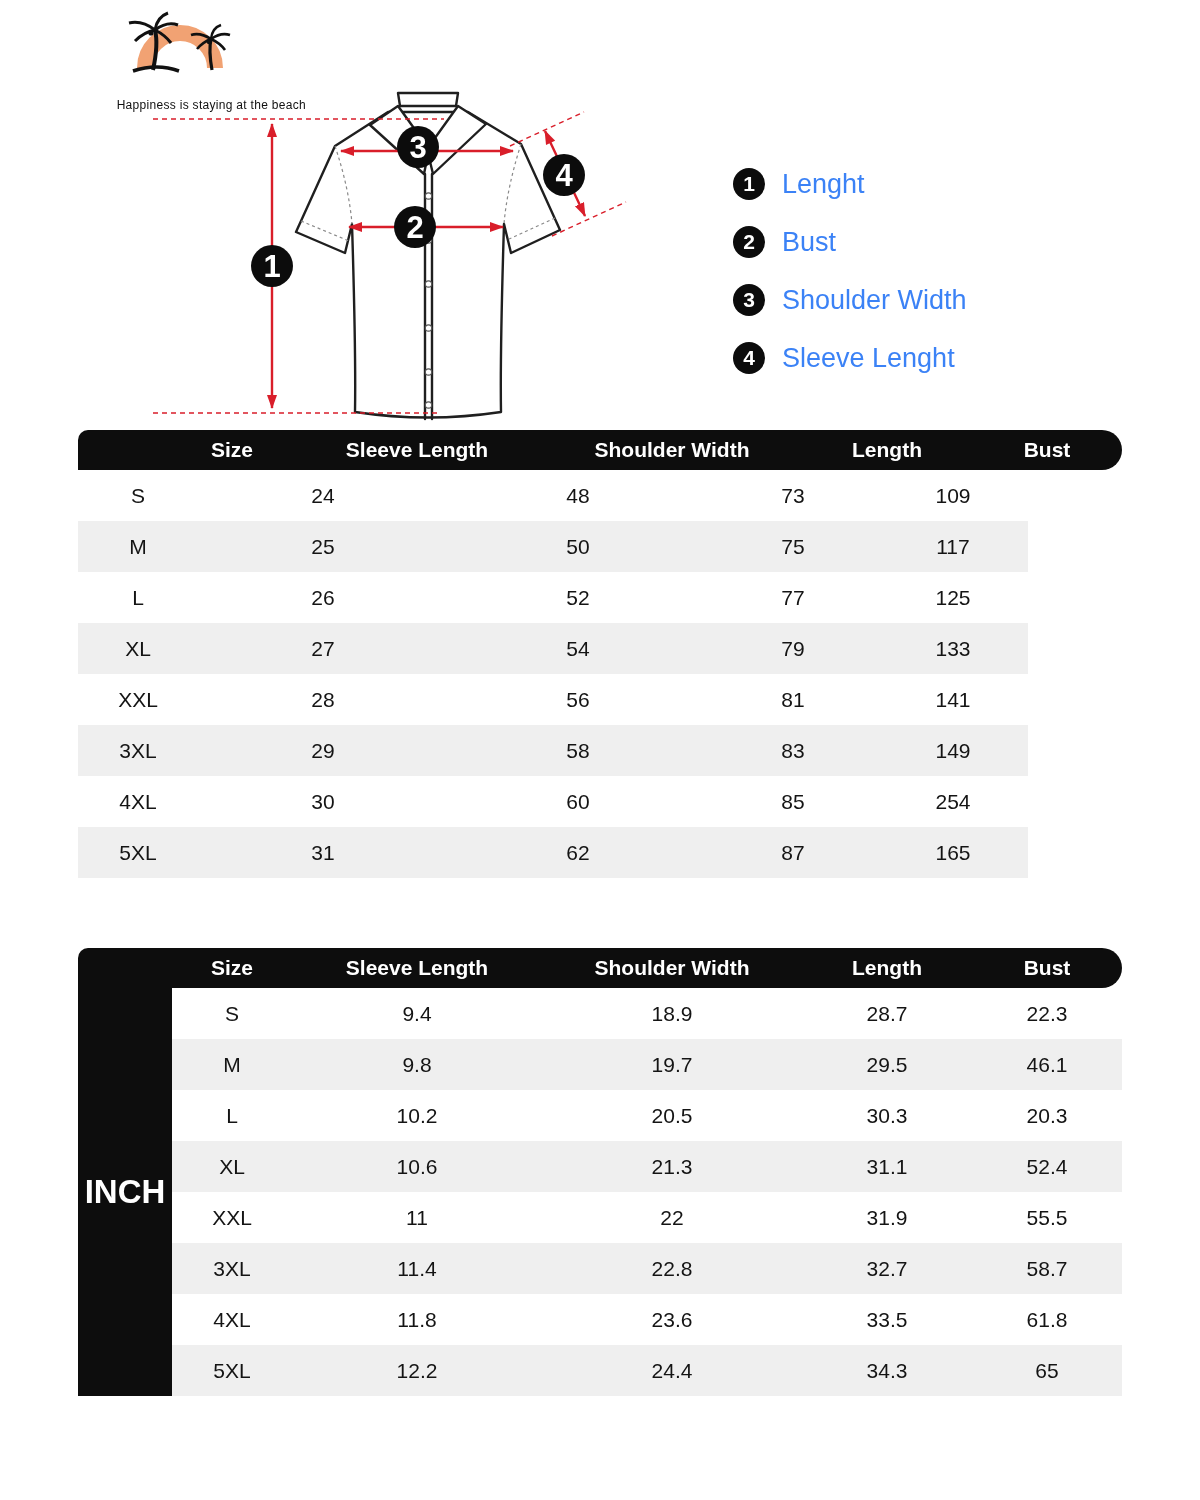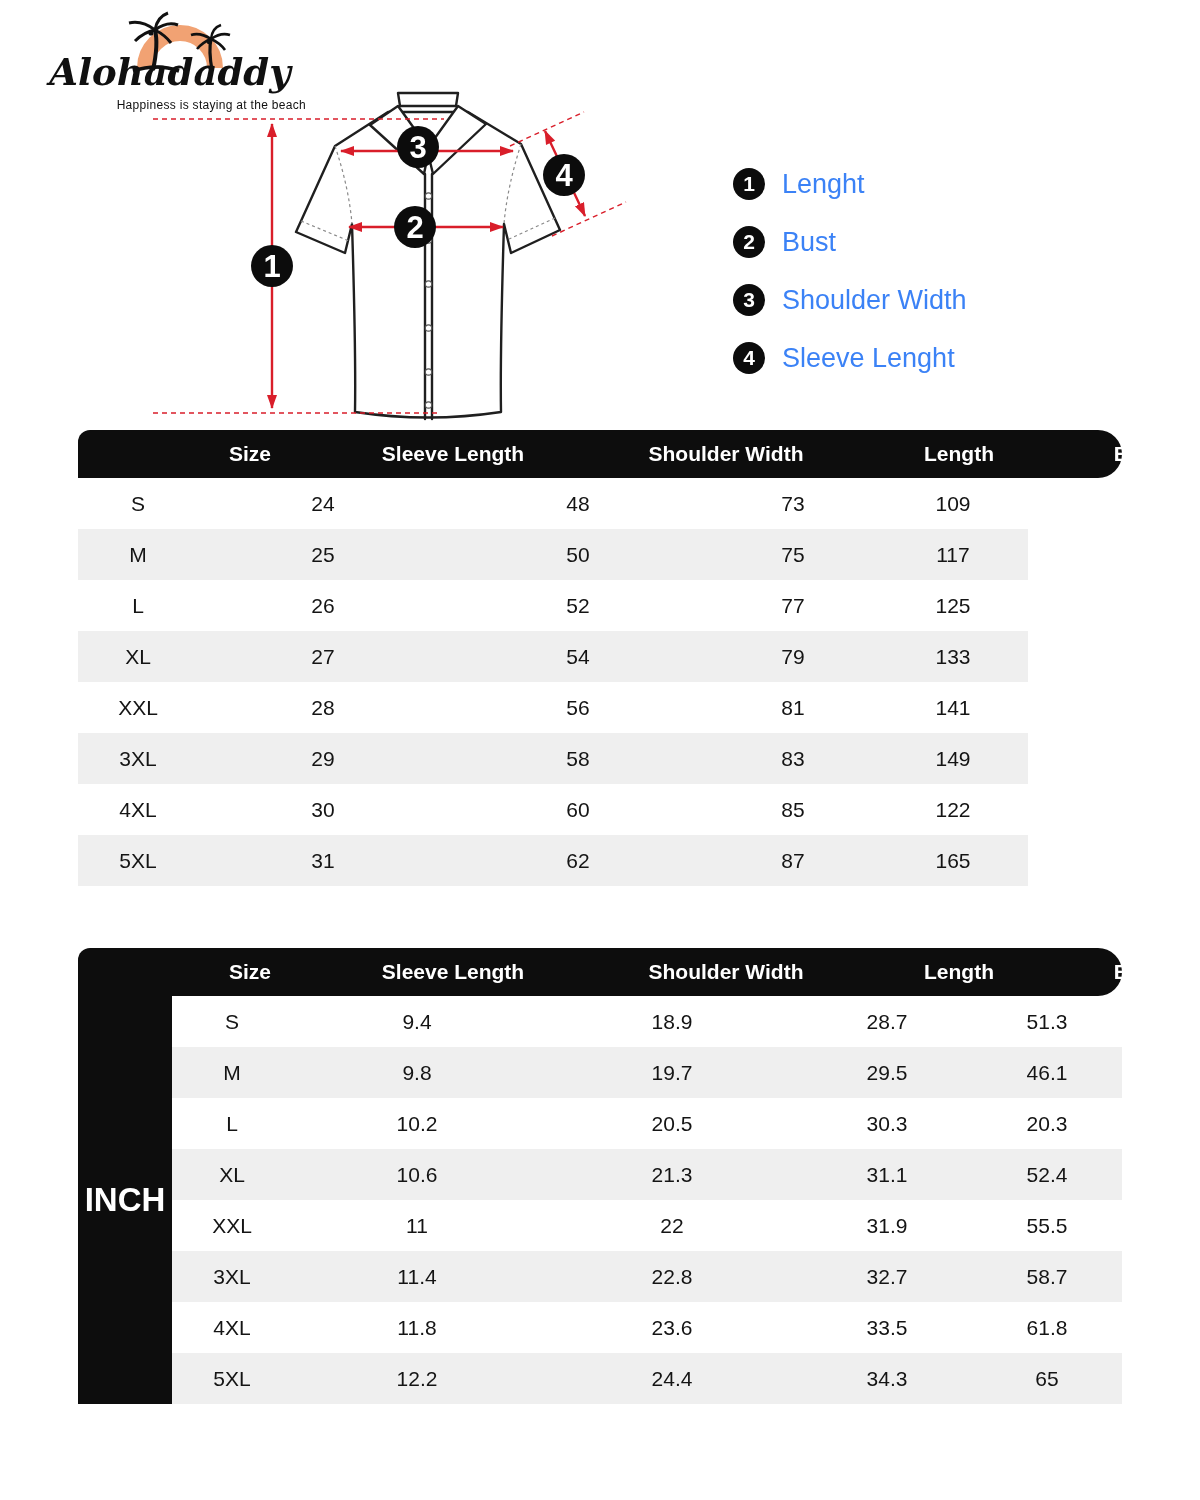--- a/index.html
+++ b/index.html
@@ -52,22 +52,22 @@
     font-weight:bold;font-size:21px;display:flex;align-items:center;justify-content:center;
     margin-right:17px;flex:0 0 32px;
   }
   .legend-label{font-size:27px;color:#3b82f6;}
 
   
   .size-table{position:absolute;left:78px;width:1044px;}
   #table-cm{top:430px;}
   #table-inch{top:948px;}
   .thead{
-    display:flex;align-items:center;height:48px;background:var(--table-black,#0d0d0d);
-    border-radius:12px 24px 24px 0;position:relative;z-index:2;gap:18px;
+    display:flex;align-items:center;height:40px;background:var(--table-black,#0d0d0d);
+    border-radius:12px 24px 24px 0;position:relative;z-index:2;
   }
   .thead .spacer{width:94px;flex:0 0 94px;}
   .hcell{color:#ffffff;font-weight:bold;font-size:21px;text-align:center;}
   .tbody{display:flex;}
   .unit-band{
     width:94px;flex:0 0 94px;background:var(--table-black,#0d0d0d);
     display:flex;align-items:center;justify-content:center;color:#ffffff;font-weight:bold;
   }
   #table-cm .unit-band{font-size:42px;letter-spacing:1px;}
   #table-inch .unit-band{font-size:33px;letter-spacing:0px;}
@@ -103,21 +103,20 @@
       <circle class="ink-fill" cx="36" cy="25" r="2.6"></circle>
 
       <path class="ink" d="M 97,62 C 95,51 94,40 96,31" stroke-width="3.2" fill="none"></path>
       <path class="ink" d="M 96,31 Q 85,24 76,27" stroke-width="2.6" fill="none"></path>
       <path class="ink" d="M 96,31 Q 88,34 82,41" stroke-width="2.6" fill="none"></path>
       <path class="ink" d="M 96,31 Q 97,20 106,17" stroke-width="2.6" fill="none"></path>
       <path class="ink" d="M 96,31 Q 106,24 115,27" stroke-width="2.6" fill="none"></path>
       <path class="ink" d="M 96,31 Q 105,35 110,42" stroke-width="2.6" fill="none"></path>
       <circle class="ink-fill" cx="94" cy="34" r="2.2"></circle>
     </svg>
-    <div class="logo-name">Alohadaddy</div>
     <div class="logo-tagline">Happiness is staying at the beach</div>
   </div>
 
 
   <svg class="diagram" viewBox="0 0 525 350" aria-hidden="true">
     <defs>
       <marker id="arr-e" markerWidth="15" markerHeight="12" refX="13" refY="5" orient="auto" markerUnits="userSpaceOnUse">
         <path class="red-fill" d="M0,0 L14,5 L0,10 Z"></path>
       </marker>
       <marker id="arr-s" markerWidth="15" markerHeight="12" refX="1" refY="5" orient="auto" markerUnits="userSpaceOnUse">
@@ -263,21 +262,21 @@
             <div class="cell c1">29</div>
             <div class="cell c2">58</div>
             <div class="cell c3">83</div>
             <div class="cell c4">149</div>
           </div>
           <div class="trow">
             <div class="cell c0">4XL</div>
             <div class="cell c1">30</div>
             <div class="cell c2">60</div>
             <div class="cell c3">85</div>
-            <div class="cell c4">122</div>
+            <div class="cell c4">254</div>
           </div>
           <div class="trow alt">
             <div class="cell c0">5XL</div>
             <div class="cell c1">31</div>
             <div class="cell c2">62</div>
             <div class="cell c3">87</div>
             <div class="cell c4">165</div>
           </div>
         </div>
     </div>
@@ -293,21 +292,21 @@
       <div class="hcell c4">Bust</div>
     </div>
     <div class="tbody">
       <div class="unit-band">INCH</div>
       <div class="rows">
           <div class="trow">
             <div class="cell c0">S</div>
             <div class="cell c1">9.4</div>
             <div class="cell c2">18.9</div>
             <div class="cell c3">28.7</div>
-            <div class="cell c4">51.3</div>
+            <div class="cell c4">22.3</div>
           </div>
           <div class="trow alt">
             <div class="cell c0">M</div>
             <div class="cell c1">9.8</div>
             <div class="cell c2">19.7</div>
             <div class="cell c3">29.5</div>
             <div class="cell c4">46.1</div>
           </div>
           <div class="trow">
             <div class="cell c0">L</div>

